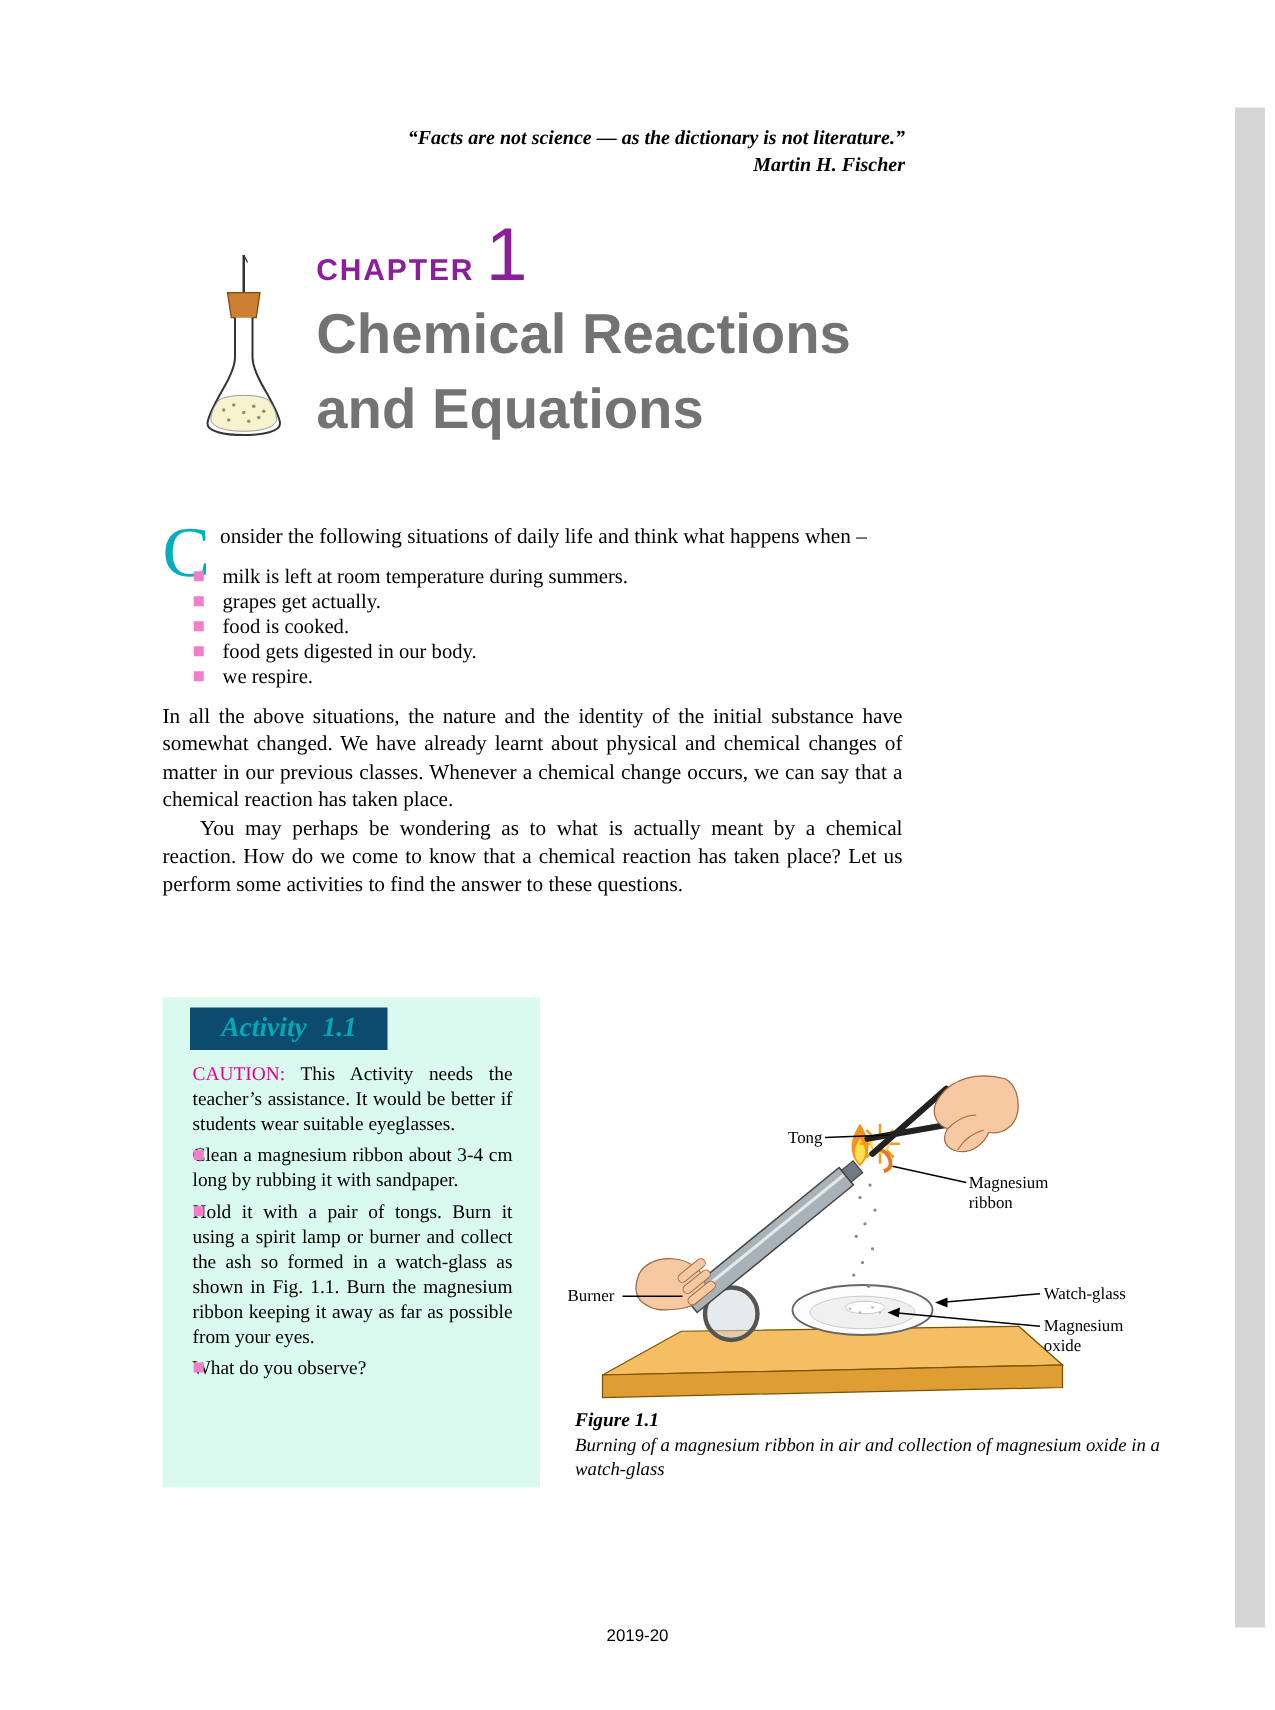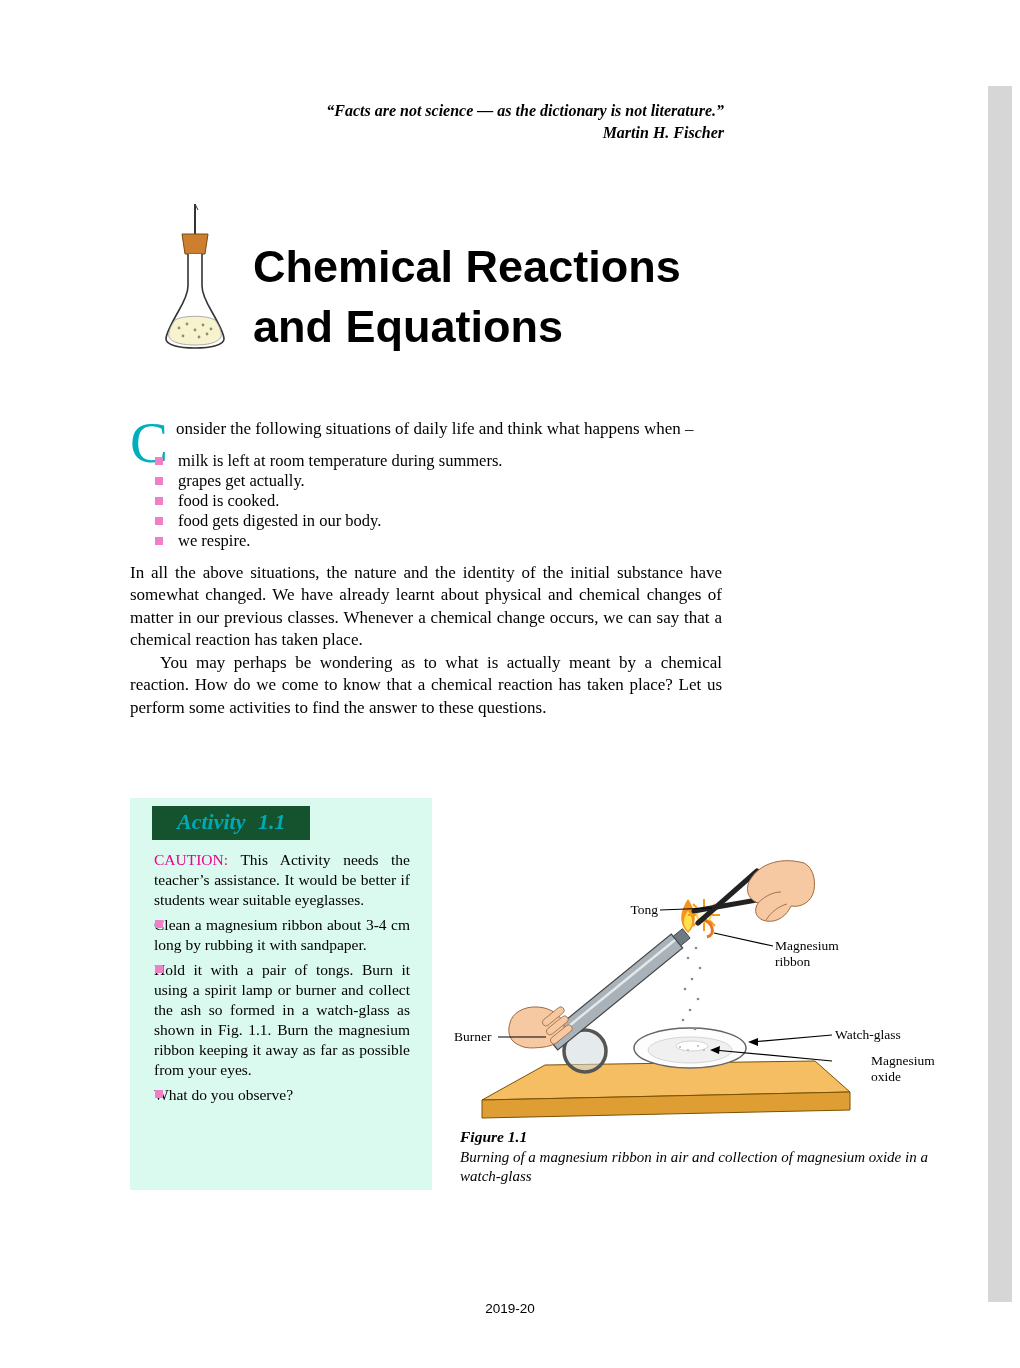--- a/index.html
+++ b/index.html
@@ -13,34 +13,34 @@
            font-style:italic; font-weight:bold; font-size:16px; line-height:21px; }
   .quote .attr { margin-top:1px; }
 
   .flask-wrap { position:absolute; left:155px; top:198px; width:80px; height:160px; }
 
   .chapter-row { position:absolute; left:253px; top:174px; display:flex; align-items:baseline;
                  color:#8A1E9B; font-family:"Liberation Sans","DejaVu Sans",sans-serif; }
   .chapter-word { font-size:24px; font-weight:bold; letter-spacing:1.5px; }
   .chapter-num  { font-size:60px; font-weight:400; margin-left:9px; line-height:1; }
 
-  .chapter-title { position:absolute; left:253px; top:237px; color:#000000;
+  .chapter-title { position:absolute; left:253px; top:237px; color:#737373;
                    font-family:"Liberation Sans","DejaVu Sans",sans-serif;
                    font-weight:bold; font-size:45px; line-height:60px; letter-spacing:0; }
 
   .intro { position:absolute; left:130px; top:418px; width:592px; font-size:17px; line-height:22.5px; text-align:justify; }
   .dropcap { float:left; color:#00AEBD; font-size:57px; line-height:45px; margin:2px 8px 0 0; }
   ul.sq-list { list-style:none; margin:10px 0 0 0; }
   ul.sq-list li { position:relative; padding-left:48px; font-size:16.5px; line-height:20px; }
   ul.sq-list .sq { position:absolute; left:25px; top:6px; width:8px; height:8px; background:#F07EC8; }
   .para1 { margin-top:11px; }
   .para2 { text-indent:30px; }
 
   .activity-box { position:absolute; left:130px; top:798px; width:302px; height:392px; background:#DAF9EF; }
-  .activity-badge { position:absolute; left:22px; top:8px; background:#14532d; color:#00A9B7;
+  .activity-badge { position:absolute; left:22px; top:8px; background:#0c4a6e; color:#00A9B7;
                     font-size:22px; font-weight:bold; font-style:italic; word-spacing:7px;
                     padding:3px 25px 5px 25px; }
   .activity-body { padding:52px 22px 0 0; font-size:15.5px; line-height:20px; text-align:justify; }
   .caution { margin-left:24px; margin-bottom:5px; }
   .caution-label { color:#EC008C; }
   ul.act-list { list-style:none; }
   ul.act-list li { position:relative; padding-left:24px; margin-bottom:5px; }
   ul.act-list .sq { position:absolute; left:25px; top:5px; width:8px; height:8px; background:#F07EC8; }
 
   .figure { position:absolute; left:452px; top:853px; width:468px; height:276px; }
@@ -79,20 +79,24 @@
         <circle cx="40" cy="132" r="1.4"></circle>
           <circle cx="48" cy="127" r="1.4"></circle>
         <circle cx="56" cy="131" r="1.4"></circle>
           <circle cx="28" cy="138" r="1.4"></circle>
         <circle cx="44" cy="139" r="1.4"></circle>
           <circle cx="52" cy="136" r="1.4"></circle>
       </g>
     </svg>
   </div>
 
+  <div class="chapter-row">
+    <span class="chapter-word">CHAPTER</span>
+    <span class="chapter-num">1</span>
+  </div>
 
   <div class="chapter-title">
     <div>Chemical Reactions</div>
     <div>and Equations</div>
   </div>
 
   <div class="intro">
     <p><span class="dropcap">C</span><span>onsider the following situations of daily life and think what happens when –</span></p>
     <ul class="sq-list">
       <li><span class="sq"></span><span>milk is left at room temperature during summers.</span></li>
@@ -200,21 +204,21 @@
         <line x1="380" y1="208" x2="262" y2="197"></line>
       </g>
       <polygon points="296,189 306,185 306,193" fill="#000"></polygon>
       <polygon points="258,197 268,193 267,201" fill="#000"></polygon>
     </svg>
 
     <div class="fig-label" style="left:150px; top:49px; width:56px; text-align:right;">Tong</div>
     <div class="fig-label" style="left:323px; top:85px; width:82px;">Magnesium ribbon</div>
     <div class="fig-label" style="left:2px; top:176px; width:46px;">Burner</div>
     <div class="fig-label" style="left:383px; top:174px; width:84px;">Watch-glass</div>
-    <div class="fig-label" style="left:383px; top:200px; width:84px;margin-left:36px;">Magnesium oxide</div>
+    <div class="fig-label" style="left:383px; top:200px; width:84px;">Magnesium oxide</div>
   </div>
 
   <div class="fig-caption">
     <div class="title">Figure 1.1</div>
     <div class="text">Burning of a magnesium ribbon in air and collection of magnesium oxide in a watch-glass</div>
   </div>
 
   <div class="footer">2019-20</div>
 
 </div>

